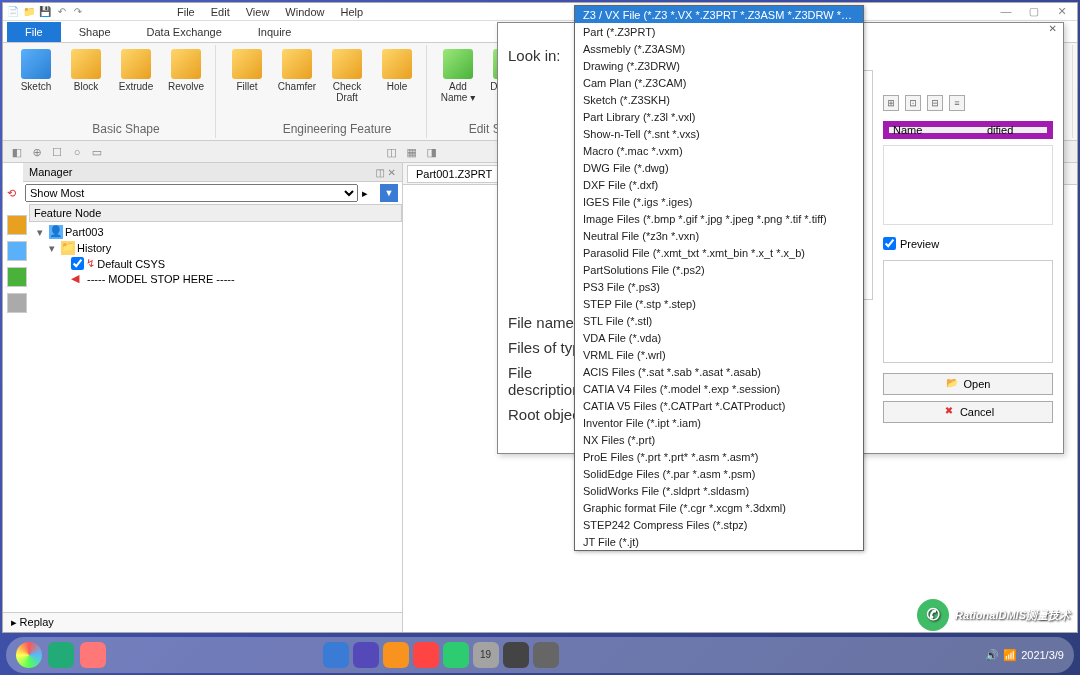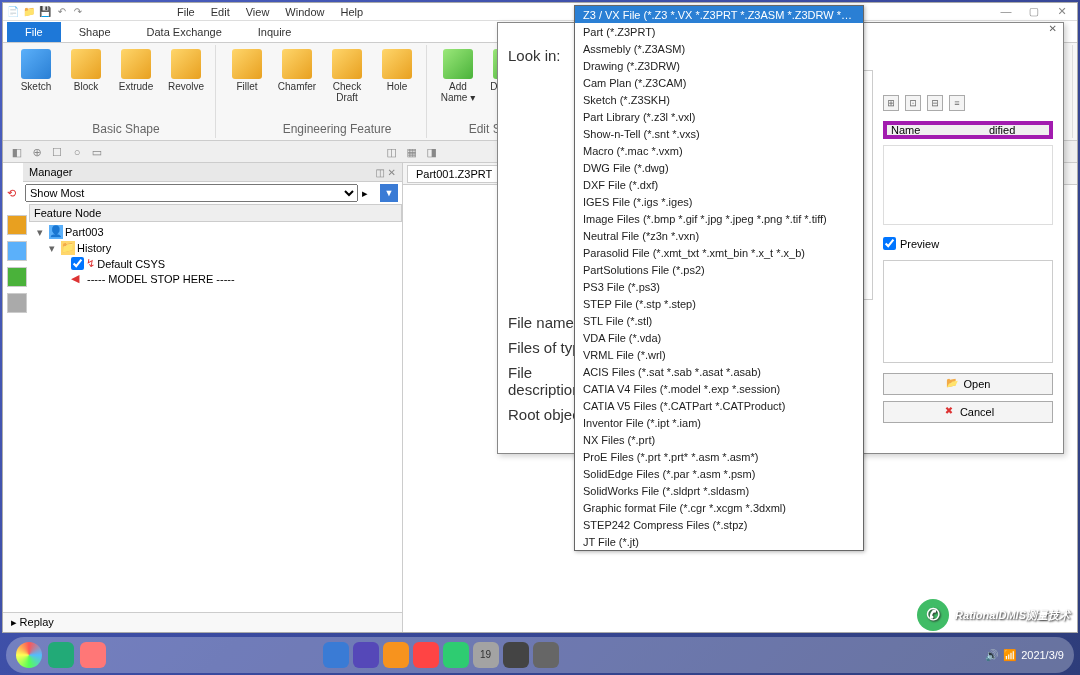--- a/index.html
+++ b/index.html
@@ -57,21 +57,21 @@
 .file-dialog .fd-body { display: flex; padding: 6px 10px; gap: 10px; height: 390px; }
 .fd-left { width: 365px; display: flex; flex-direction: column; gap: 6px; }
 .fd-row { display: flex; gap: 10px; }
 .fd-row .lbl { width: 90px; color: #333; font-size: 15px; padding-top: 2px; }
 .fd-browser { flex: 1; border: 1px solid #ccc; height: 230px; padding: 4px; }
 .fd-browser .folder { display: flex; align-items: center; gap: 4px; padding: 2px; }
 .fd-browser .folder .ficon { width: 16px; height: 14px; }
 .fd-right-col { width: 170px; display: flex; flex-direction: column; gap: 6px; padding-top: 50px; }
 .icon-row { display: flex; gap: 6px; justify-content: flex-start; padding-bottom: 4px; }
 .icon-row span { width: 16px; height: 16px; border: 1px solid #aaa; background: #f4f4f4; font-size: 9px; text-align: center; line-height: 14px; color: #666; }
-.listing-hdr { display: flex; background: #f0f0f0; border: 4px solid #a21caf; font-size: 10px; height: 18px; align-items: center; }
+.listing-hdr { display: flex; background: #f0f0f0; border: 6px solid #a21caf; font-size: 10px; height: 18px; align-items: center; }
 .listing-hdr span:first-child { flex: 1; padding-left: 4px; }
 .listing-hdr span:last-child { width: 60px; }
 .listing { height: 80px; border: 1px solid #ddd; }
 .fd-chk { display: flex; align-items: center; gap: 4px; margin-top: 6px; }
 .preview-box { flex: 1; border: 1px solid #ccc; margin-top: 4px; }
 .fd-buttons { display: flex; flex-direction: column; gap: 6px; margin-top: 4px; }
 .fd-buttons button { height: 22px; border: 1px solid #aaa; background: #f4f4f4; display: flex; align-items: center; justify-content: center; gap: 4px; padding: 0 8px; font-size: 11px; }
 .fd-buttons button .bico { width: 14px; height: 14px; font-size: 10px; }
 
 

